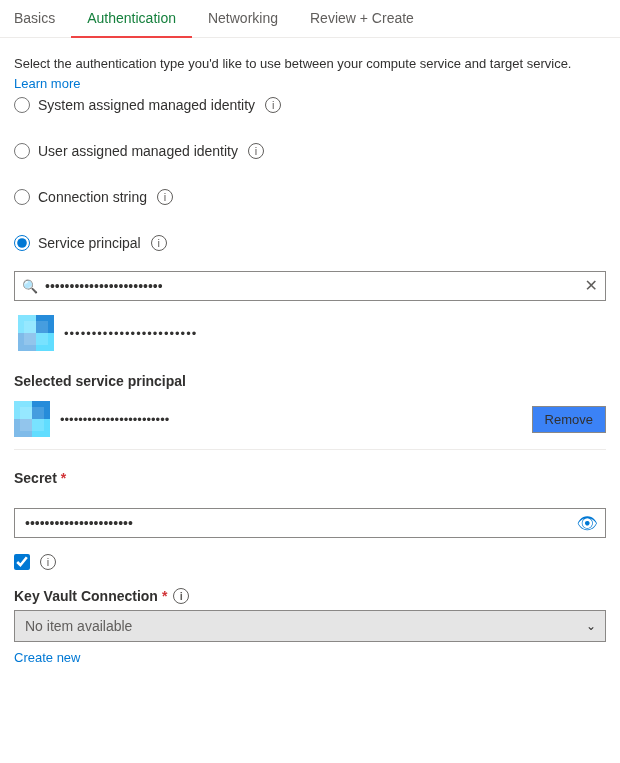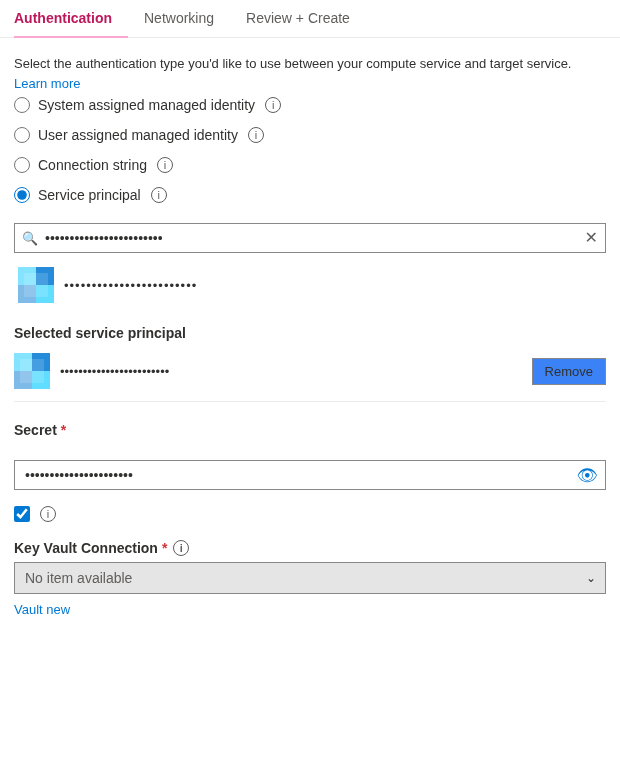--- a/index.html
+++ b/index.html
@@ -22,23 +22,23 @@
     .tab {
       padding: 10px 16px;
       cursor: pointer;
       font-size: 14px;
       color: #605e5c;
       border-bottom: 2px solid transparent;
       margin-bottom: -1px;
       white-space: nowrap;
     }
     .tab.active {
-      color: #be185d;
-      border-bottom: 2px solid #f9a8d4;
-      font-weight: 700;
+      color: #15803d;
+      border-bottom: 2px solid #ef4444;
+      font-weight: 400;
     }
     .tab:first-child { padding-left: 0; }
 
     
     .content {
       padding: 16px 14px;
     }
 
     .description {
       font-size: 13px;
@@ -48,21 +48,21 @@
     }
     .description a {
       color: #0078d4;
       text-decoration: none;
     }
 
     
     .radio-group {
       display: flex;
       flex-direction: column;
-      gap: 14px;
+      gap: 30px;
       margin-bottom: 20px;
     }
     .radio-item {
       display: flex;
       align-items: center;
       gap: 8px;
       cursor: pointer;
     }
     .radio-item input[type="radio"] {
       width: 16px;
@@ -269,20 +269,21 @@
     
     .azure-sp-svg {
       width: 36px;
       height: 36px;
     }
   </style>
 </head>
 <body>
 
 <nav class="tabs">
+  <div class="tab">Basics</div>
   <div class="tab active">Authentication</div>
   <div class="tab">Networking</div>
   <div class="tab">Review + Create</div>
 </nav>
 
 <div class="content">
 
   
   <p class="description">
     <span>Select the authentication type you'd like to use between your compute service and target service.</span>
@@ -374,15 +375,15 @@
     <span class="info-icon">i</span>
   </div>
   <div class="dropdown-container">
     <select class="dropdown-select">
       <option value="">No item available</option>
     </select>
     <span class="dropdown-arrow">⌄</span>
   </div>
 
   
-  <a href="#" class="create-new-link">Vault new</a>
+  <a href="#" class="create-new-link">Create new</a>
 
 </div>
 
 </body></html>

